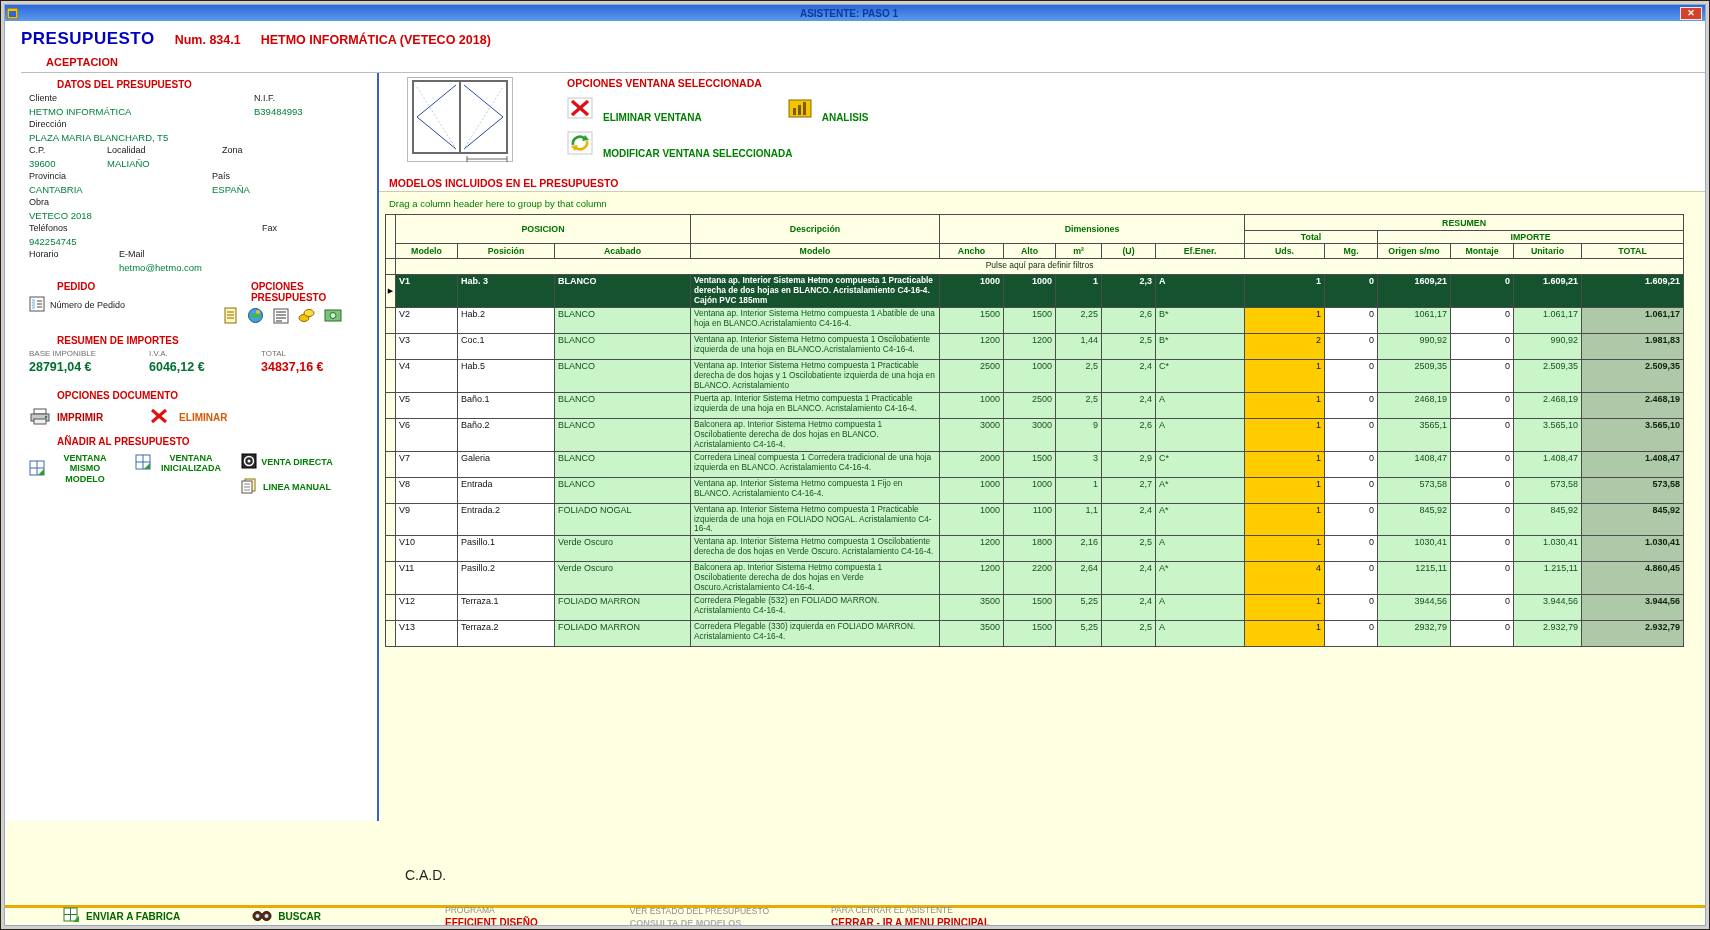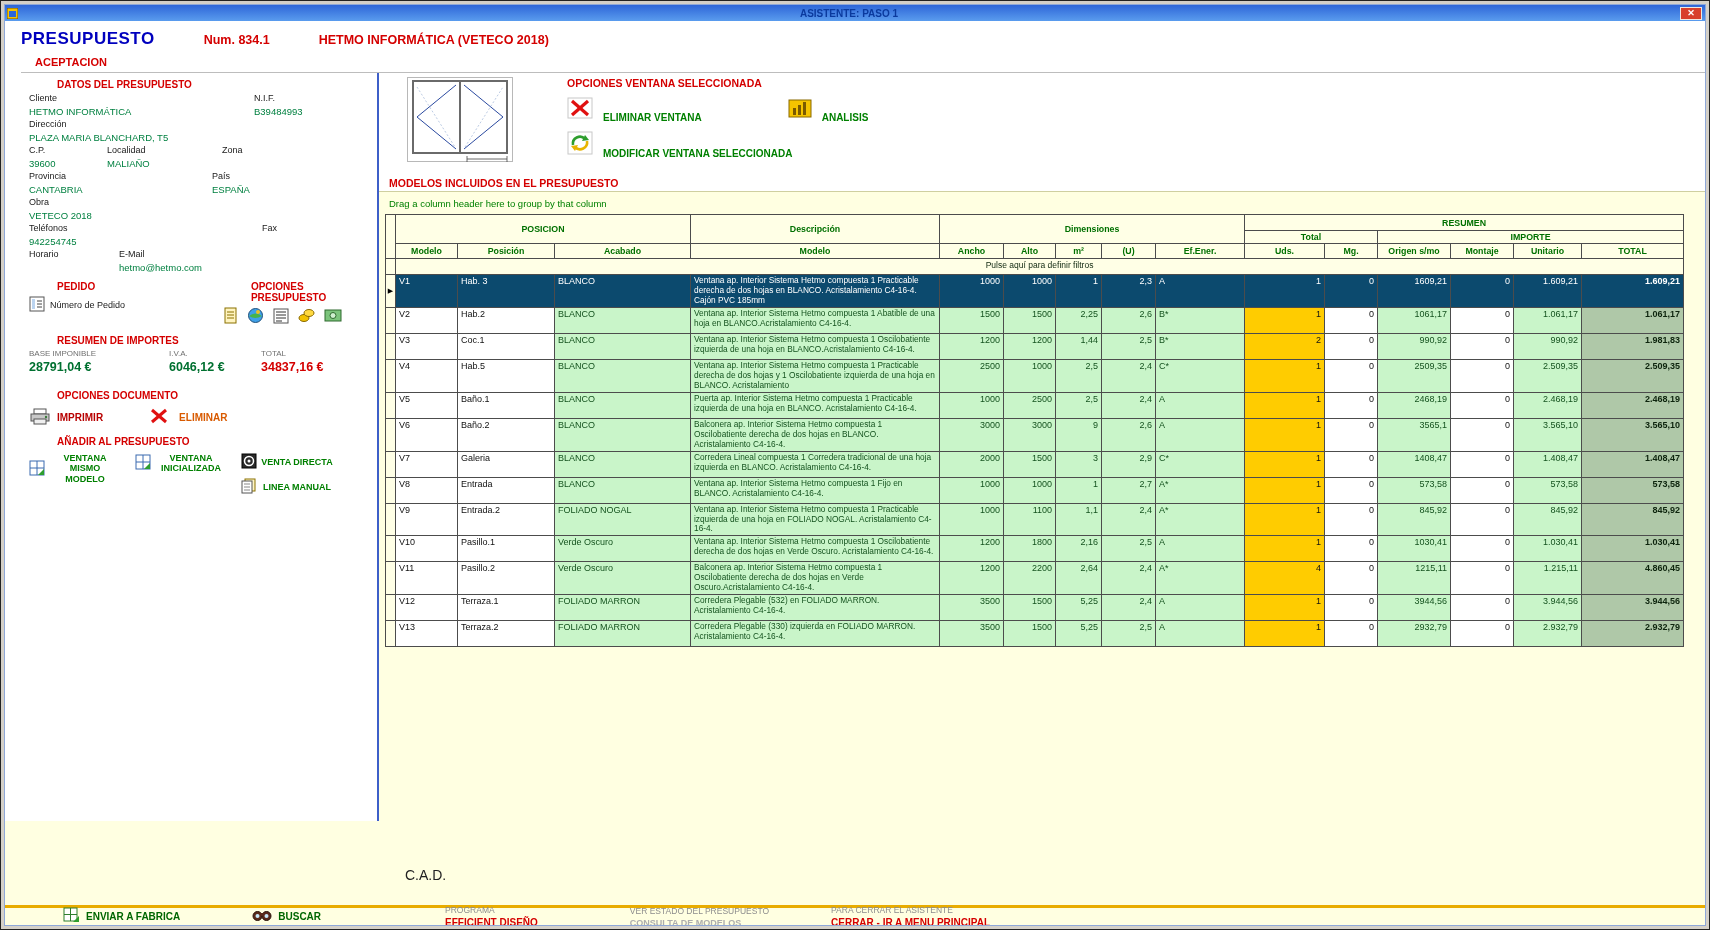--- a/index.html
+++ b/index.html
@@ -12,22 +12,22 @@
   .titlebar{height:16px;background:linear-gradient(#2E66D8,#5A9CEE);display:flex;align-items:center;flex:0 0 auto;}
   .tb-icon{margin-left:2px;display:flex;}
   .tb-title{flex:1;text-align:center;font-size:10px;font-weight:bold;color:#0B3A9E;}
   .tb-close{width:22px;height:13px;background:#D8402C;border:1px solid #F0E8E0;color:#fff;font-size:9px;line-height:11px;text-align:center;margin-right:3px;font-weight:bold;}
 
   
   .content{flex:1;display:flex;flex-direction:column;min-height:0;background:#fff;}
   .page-header{padding:8px 0 0 16px;flex:0 0 auto;border-radius:11px;}
   .ph1{display:flex;align-items:baseline;gap:20px;}
   .ph-presupuesto{color:#0000BE;font-size:17px;font-weight:bold;letter-spacing:.5px;}
-  .ph-num,.ph-name{color:#D40000;font-size:12.5px;font-weight:bold;margin-left:29px;}
-  .ph-acept{color:#D40000;font-size:11px;font-weight:bold;margin:7px 0 4px 14px;}
+  .ph-num,.ph-name{color:#D40000;font-size:12.5px;font-weight:bold;}
+  .ph-acept{color:#D40000;font-size:11px;font-weight:bold;margin:7px 0 4px 25px;}
   .header-rule{border-bottom:1px solid #BDBDBD;}
 
   
   .main{flex:1;display:flex;min-height:0;}
   .left-panel{width:372px;padding:4px 0 0 24px;flex:0 0 auto;font-size:9px;color:#1a1a1a;}
   .divider{width:2px;background:#3E5FC8;flex:0 0 auto;}
   .right-panel{flex:1;display:flex;flex-direction:column;min-width:0;}
 
   .sect{color:#D40000;font-weight:bold;font-size:10px;margin:9px 0 3px;padding-left:28px;}
   .sect.first{margin-top:2px;}
@@ -39,21 +39,21 @@
 
   .two-col{display:flex;margin-top:4px;}
   .pedido-col{width:200px;}
   .icon-label{display:flex;align-items:center;gap:5px;margin-top:4px;}
   .icon-row{display:flex;gap:9px;margin-top:4px;align-items:center;}
 
   .amounts{position:relative;height:32px;margin-top:2px;}
   .amounts .albl{position:absolute;top:0;font-size:8px;color:#707070;}
   .amounts .aval{position:absolute;top:11px;font-size:12.5px;font-weight:bold;color:#007030;}
   .amounts .aval.red{color:#D40000;}
-  .a0{left:0}.a128{left:140px}.a232{left:232px}
+  .a0{left:0}.a128{left:120px}.a232{left:232px}
 
   .docrow{display:flex;align-items:center;gap:6px;margin-top:6px;}
   .lbl-imprimir{color:#B80000;font-weight:bold;font-size:10px;}
   .lbl-eliminar{color:#D85A00;font-weight:bold;font-size:10px;margin-left:4px;}
   .gap40{width:34px;}
 
   .addrow{display:flex;gap:14px;margin-top:6px;align-items:flex-start;}
   .addbtn{display:flex;align-items:center;gap:4px;}
   .gbtn{color:#008000;font-weight:bold;font-size:9px;line-height:1.15;width:72px;text-align:center;}
   .stack{display:flex;flex-direction:column;gap:7px;}
@@ -81,21 +81,21 @@
   .filter-row td{background:#FFFFE6;color:#333;text-align:center;font-size:8.5px;height:16px;}
   .grid td{vertical-align:top;padding:1px 3px;color:#102810;}
   td.c-ind{background:#FFFFE6;padding:0;text-align:center;font-size:7px;color:#000;vertical-align:middle;}
   td.c-modelo,td.c-posicion,td.c-mg,td.c-montaje{background:#fff;color:#111;}
   td.c-acabado,td.c-descripcion,td.c-ancho,td.c-alto,td.c-m2,td.c-u,td.c-ef,td.c-origen,td.c-unitario{background:#C9F5C9;color:#14521e;}
   td.c-descripcion{font-size:8.3px;line-height:1.2;}
   td.c-uds{background:#FFCC00;color:#111;}
   td.c-total{background:#AFC8A8;font-weight:bold;color:#0d240d;}
   td.c-ancho,td.c-alto,td.c-m2,td.c-u,td.c-uds,td.c-mg,td.c-origen,td.c-montaje,td.c-unitario,td.c-total{text-align:right;}
   tr.datarow td{height:26px;}
-  tr.sel td:not(.c-ind){background:#0c4a6e;color:#fff;}
+  tr.sel td:not(.c-ind){background:#14532d;color:#fff;font-weight:bold;}
 
   
   .bottom-strip{height:84px;background:#FFFFE1;position:relative;flex:0 0 auto;}
   .cad{position:absolute;left:400px;bottom:22px;font-size:14px;color:#222;}
   .footer-sep{height:3px;background:#E8AC00;flex:0 0 auto;}
   .footer{height:17px;background:#FFFFE1;display:flex;align-items:center;flex:0 0 auto;}
   .f-act{display:flex;align-items:center;gap:6px;}
   .f-act .flbl{color:#006600;font-weight:bold;font-size:10px;}
   .f-col{display:flex;flex-direction:column;gap:2px;}
   .f-gray{color:#8c8c8c;font-size:8.5px;}

